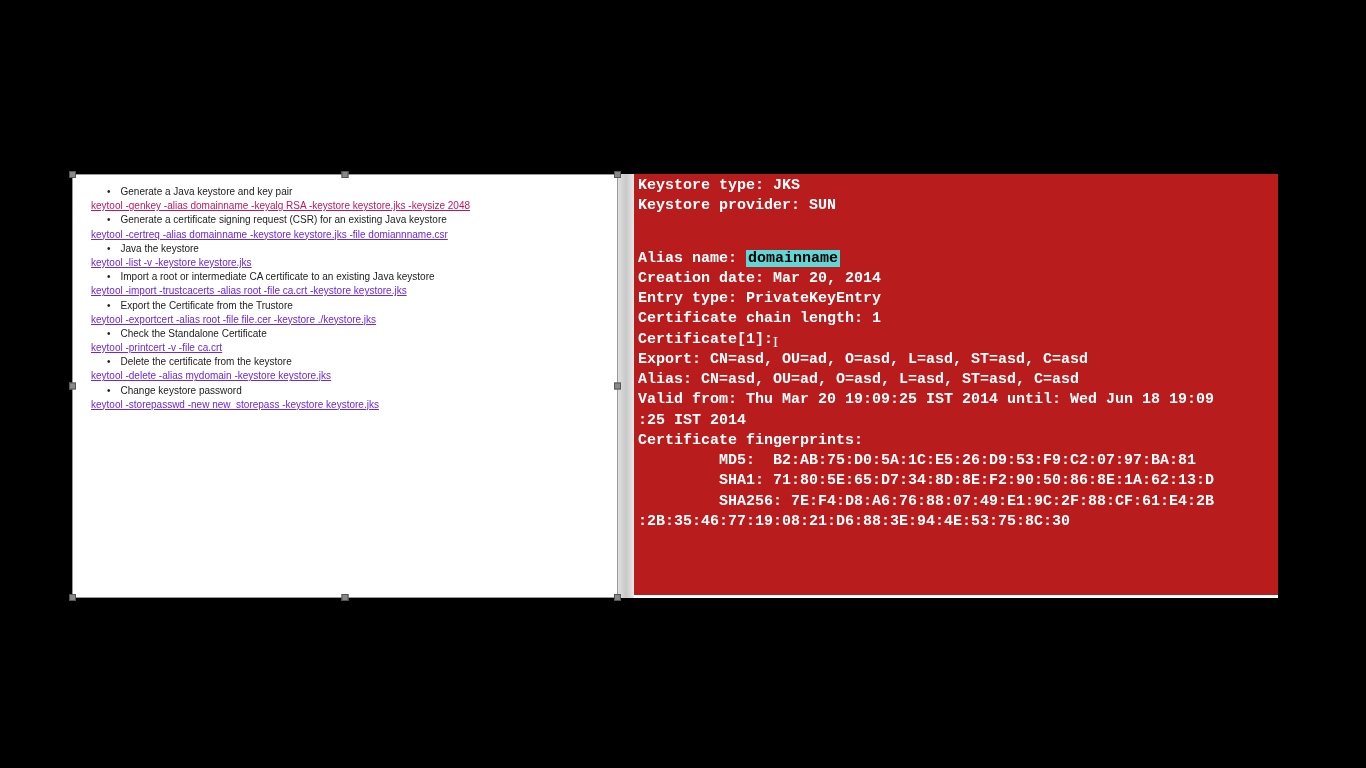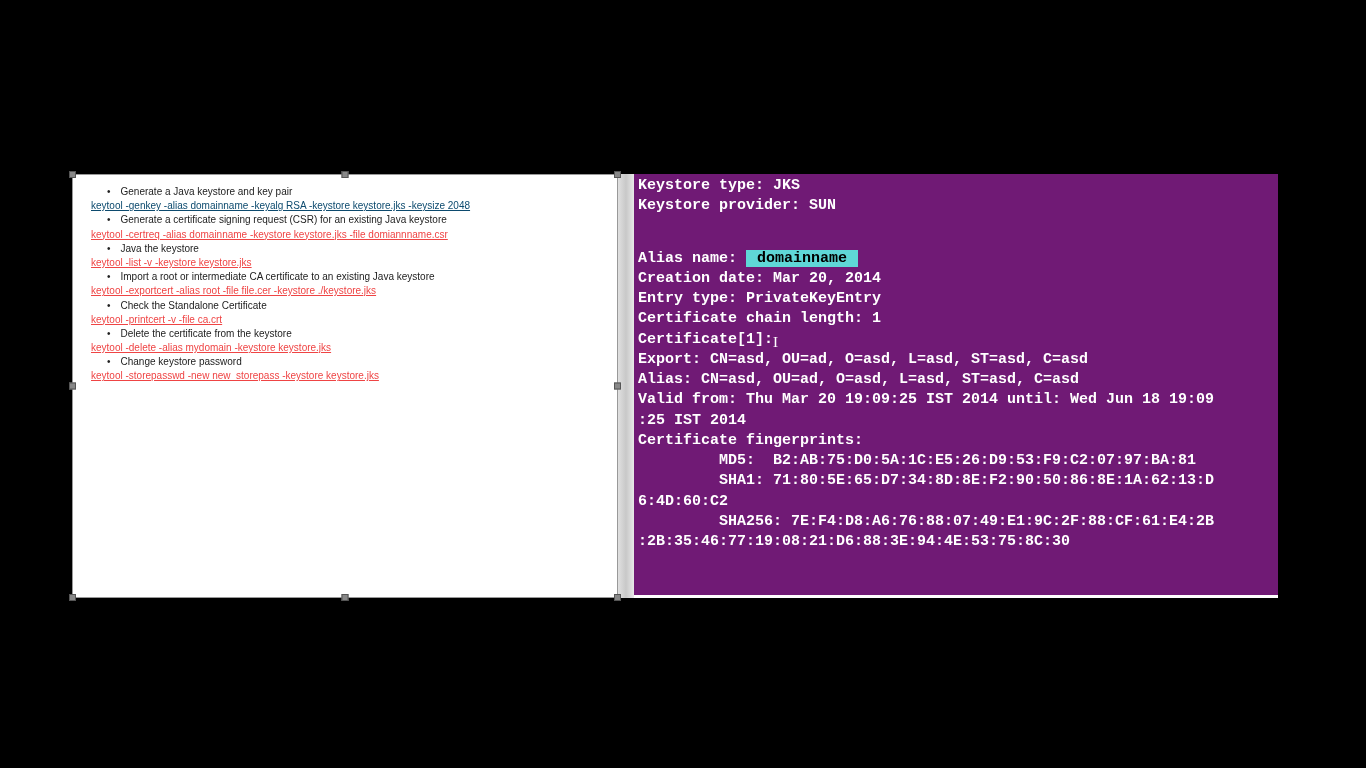--- a/index.html
+++ b/index.html
@@ -50,54 +50,54 @@
       text-indent: -12px;
       margin-left: 8px;
       color: #222;
     }
     .bullet-item::before {
       content: "•";
       margin-right: 10px;
     }
     .cmd-link {
       display: block;
-      color: #ef4444;
+      color: #6d28d9;
       text-decoration: underline;
       margin-left: 0;
       word-wrap: break-word;
     }
     .cmd-visited {
-      color: #0c4a6e;
+      color: #be185d;
     }
     .divider {
       width: 16px;
       background: linear-gradient(to right, #e0e0e0, #c8c8c8, #e8e8e8);
       flex-shrink: 0;
     }
     .right-panel {
       flex: 1;
-      background: #701a75;
+      background: #b91c1c;
       color: #fff;
       font-family: 'Courier New', monospace;
       font-size: 15px;
       font-weight: bold;
       line-height: 1.35;
       padding: 2px 4px;
       overflow: hidden;
       position: relative;
     }
     .term-line {
       white-space: pre-wrap;
       word-break: break-all;
     }
     .gap { height: 16px; }
     .highlight {
       background: #5fd7d7;
       color: #000;
-      padding: 0 11px;
+      padding: 0 2px;
     }
     .cursor {
       display: inline-block;
       position: relative;
     }
     .cursor::after {
       content: "I";
       font-family: serif;
       font-weight: normal;
       color: #fff;
@@ -128,20 +128,22 @@
     <div class="handle handle-bl"></div>
     <div class="handle handle-br"></div>
     <div id="doc-content">
         <div class="bullet-item">Generate a Java keystore and key pair</div>
         <div class="cmd-link cmd-visited">keytool -genkey -alias domainname -keyalg RSA -keystore keystore.jks -keysize 2048</div>
         <div class="bullet-item">Generate a certificate signing request (CSR) for an existing Java keystore</div>
         <div class="cmd-link">keytool -certreq -alias domainname -keystore keystore.jks -file domiannname.csr</div>
         <div class="bullet-item">Java the keystore</div>
         <div class="cmd-link">keytool -list -v -keystore keystore.jks</div>
         <div class="bullet-item">Import a root or intermediate CA certificate to an existing Java keystore</div>
+        <div class="cmd-link">keytool -import -trustcacerts -alias root -file ca.crt -keystore keystore.jks</div>
+        <div class="bullet-item">Export the Certificate from the Trustore</div>
         <div class="cmd-link">keytool -exportcert -alias root -file file.cer -keystore ./keystore.jks</div>
         <div class="bullet-item">Check the Standalone Certificate</div>
         <div class="cmd-link">keytool -printcert -v -file ca.crt</div>
         <div class="bullet-item">Delete the certificate from the keystore</div>
         <div class="cmd-link">keytool -delete -alias mydomain -keystore keystore.jks</div>
         <div class="bullet-item">Change keystore password</div>
         <div class="cmd-link">keytool -storepasswd -new new_storepass -keystore keystore.jks</div>
       </div>
   </div>
   <div class="divider"></div>
@@ -155,18 +157,17 @@
     <div class="term-line">Entry type: PrivateKeyEntry</div>
     <div class="term-line">Certificate chain length: 1</div>
     <div class="term-line"><span>Certificate[1]:</span><span class="cursor">&nbsp;&nbsp;&nbsp;</span></div>
     <div class="term-line">Export: CN=asd, OU=ad, O=asd, L=asd, ST=asd, C=asd</div>
     <div class="term-line">Alias: CN=asd, OU=ad, O=asd, L=asd, ST=asd, C=asd</div>
     <div class="term-line">Valid from: Thu Mar 20 19:09:25 IST 2014 until: Wed Jun 18 19:09</div>
     <div class="term-line">:25 IST 2014</div>
     <div class="term-line">Certificate fingerprints:</div>
     <div class="term-line">         MD5:  B2:AB:75:D0:5A:1C:E5:26:D9:53:F9:C2:07:97:BA:81</div>
     <div class="term-line">         SHA1: 71:80:5E:65:D7:34:8D:8E:F2:90:50:86:8E:1A:62:13:D</div>
-    <div class="term-line">6:4D:60:C2</div>
     <div class="term-line">         SHA256: 7E:F4:D8:A6:76:88:07:49:E1:9C:2F:88:CF:61:E4:2B</div>
     <div class="term-line">:2B:35:46:77:19:08:21:D6:88:3E:94:4E:53:75:8C:30</div>
     <div class="bottom-border"></div>
   </div>
 </div>
 
 </body></html>

